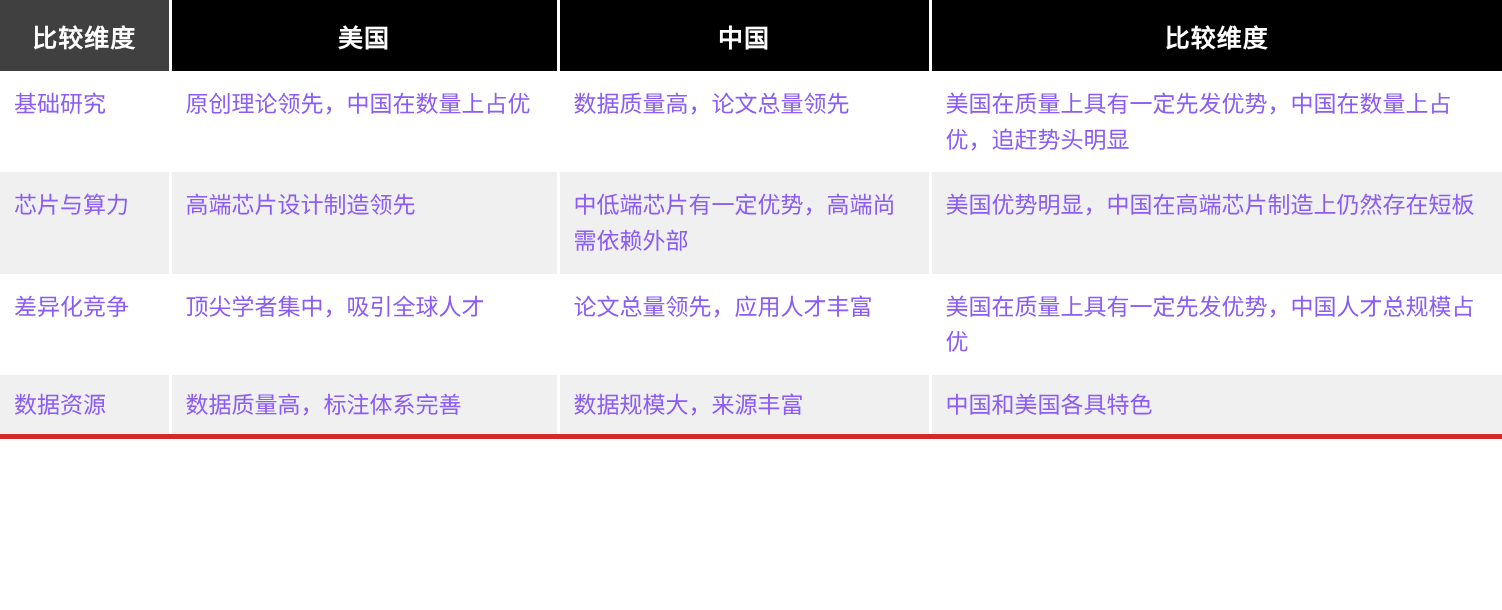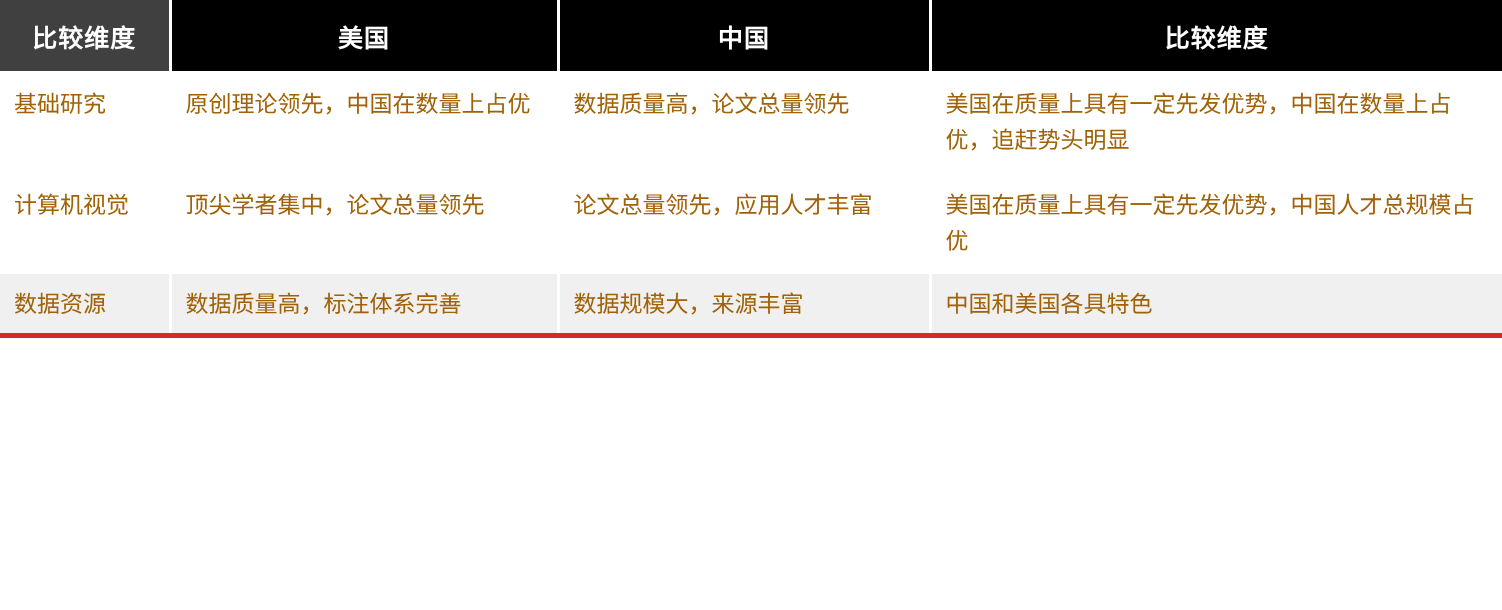--- a/index.html
+++ b/index.html
@@ -47,21 +47,21 @@
     background: #000000;
   }
   thead th:last-child {
     border-right: none;
   }
 
   tbody td {
     padding: 16px 14px 14px 14px;
     font-size: 23px;
     line-height: 1.55;
-    color: #a16207;
+    color: #8b5cf6;
     text-align: left;
     vertical-align: top;
     border-right: 3px solid #ffffff;
     box-sizing: border-box;
     word-break: break-all;
   }
   tbody td:last-child {
     border-right: none;
     margin-top: 22px;
   }
@@ -97,23 +97,29 @@
       <th class="head-red">比较维度</th>
     </tr>
   </thead>
   <tbody>
     <tr class="row-odd">
       <td class="cell-dim">基础研究</td>
       <td>原创理论领先，中国在数量上占优</td>
       <td>数据质量高，论文总量领先</td>
       <td>美国在质量上具有一定先发优势，中国在数量上占优，追赶势头明显</td>
     </tr>
+    <tr class="row-even">
+      <td class="cell-dim">芯片与算力</td>
+      <td>高端芯片设计制造领先</td>
+      <td>中低端芯片有一定优势，高端尚需依赖外部</td>
+      <td>美国优势明显，中国在高端芯片制造上仍然存在短板</td>
+    </tr>
     <tr class="row-odd">
-      <td class="cell-dim">计算机视觉</td>
-      <td>顶尖学者集中，论文总量领先</td>
+      <td class="cell-dim">差异化竞争</td>
+      <td>顶尖学者集中，吸引全球人才</td>
       <td>论文总量领先，应用人才丰富</td>
       <td>美国在质量上具有一定先发优势，中国人才总规模占优</td>
     </tr>
     <tr class="row-even">
       <td class="cell-dim">数据资源</td>
       <td>数据质量高，标注体系完善</td>
       <td>数据规模大，来源丰富</td>
       <td>中国和美国各具特色</td>
     </tr>
   </tbody>

